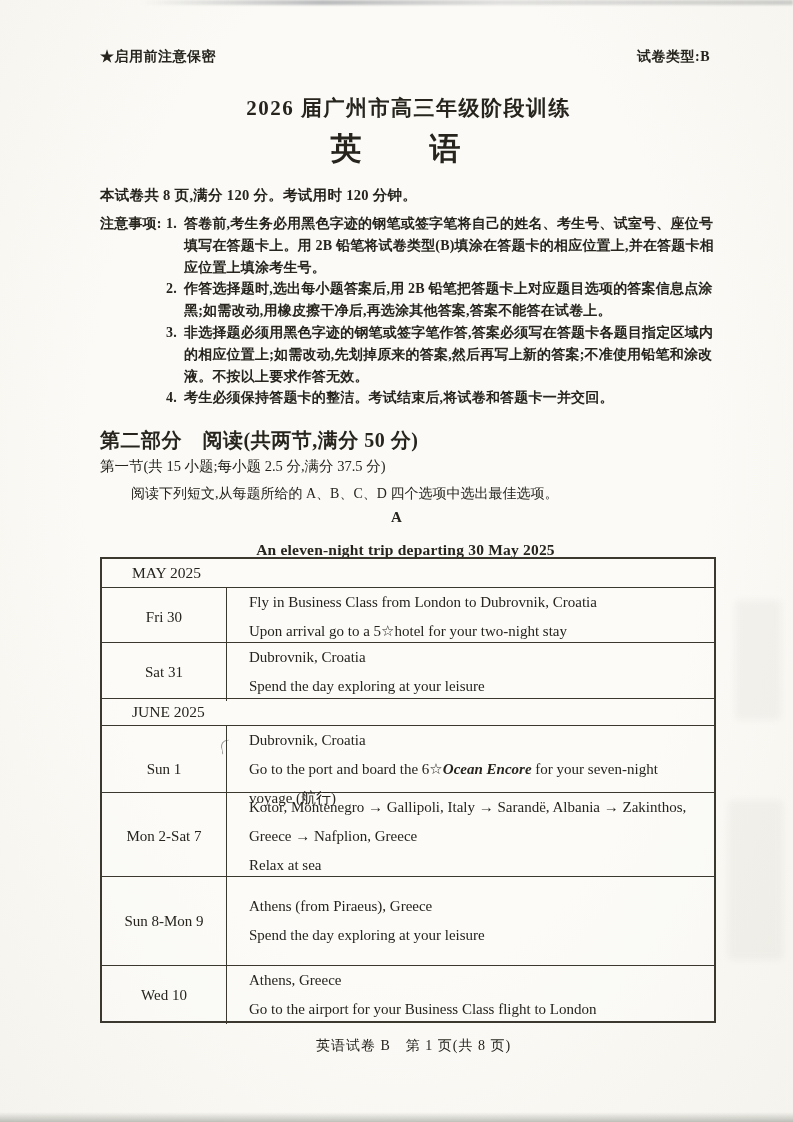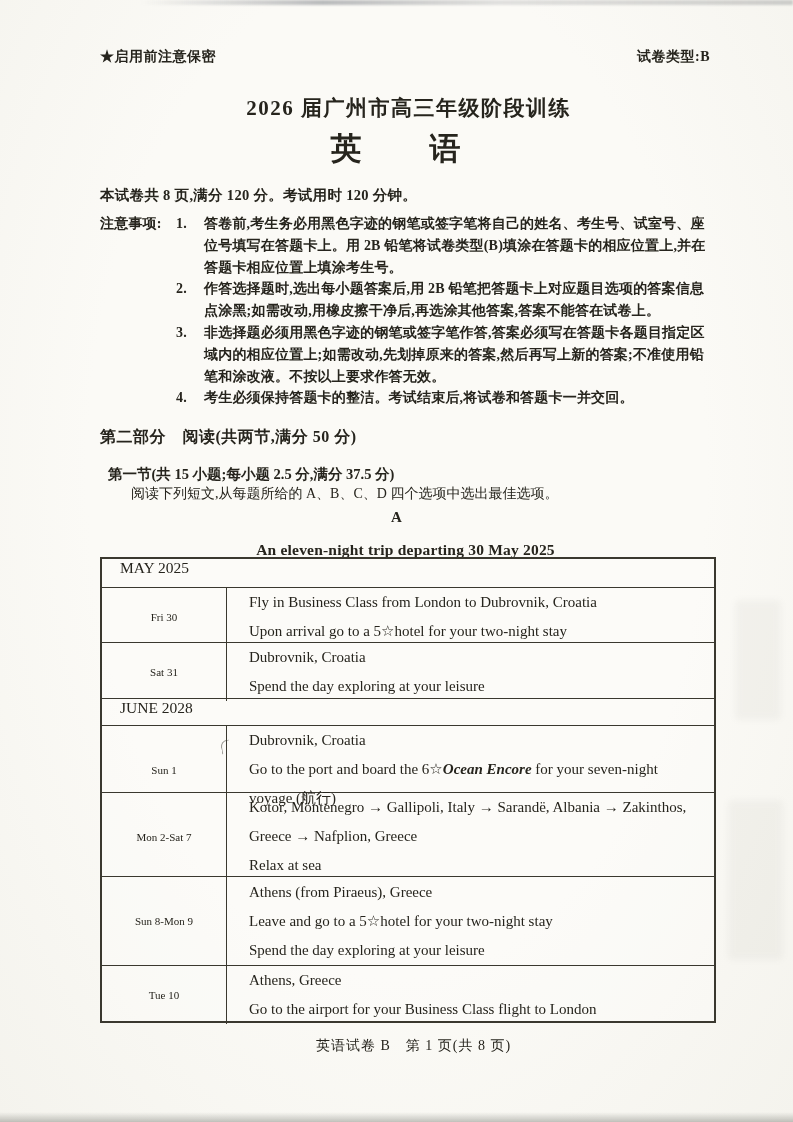--- a/index.html
+++ b/index.html
@@ -55,32 +55,32 @@
   .exam-info{
     position:absolute;top:186px;left:100px;margin:0;
     font-size:14.5px;font-weight:700;letter-spacing:.3px;font-family:Liberation Serif, serif;
   }
   
   .notices{
     position:absolute;top:213px;left:100px;width:618px;
     font-size:14px;line-height:21.8px;font-weight:600;letter-spacing:.2px;
   }
   .notice-item{
-    display:grid;grid-template-columns:64px 16px 1fr;column-gap:12px;
+    display:grid;grid-template-columns:64px 16px 1fr;column-gap:2px;
   }
   .notice-label{white-space:nowrap;font-weight:700;}
   .notice-num{text-align:left;}
   
   .section-heading{
     position:absolute;top:427px;left:100px;margin:0;
-    font-size:16px;font-weight:700;letter-spacing:.5px;
+    font-size:20px;font-weight:700;letter-spacing:.5px;
   }
   .subsection-heading{
-    position:absolute;top:457px;left:100px;margin:8px;
-    font-size:14.5px;font-weight:700;
+    position:absolute;top:457px;left:100px;margin:0;
+    font-size:14.5px;font-weight:400;
   }
   .reading-instruction{
     position:absolute;top:485px;left:131px;margin:0;
     font-size:14px;font-weight:500;
   }
   .passage-label{
     position:absolute;top:509px;left:0;width:100%;text-align:center;
     font-size:15px;font-weight:700;margin:0;
   }
   .passage-title{
@@ -89,28 +89,28 @@
   }
   
   .itinerary{
     position:absolute;top:557px;left:100px;width:612px;
     border:2px solid #3a382f;
     background:rgba(255,255,255,.25);
   }
   .trow{border-bottom:1.5px solid #3a382f;box-sizing:border-box;}
   .trow:last-child{border-bottom:none;}
   .month-row{
-    display:flex;align-items:flex-start;padding-left:18px;
+    display:flex;align-items:center;padding-left:30px;
     font-size:15.5px;height:29px;font-family:Liberation Serif, serif;
   }
   .day-row{display:grid;grid-template-columns:125px 1fr;}
   .date-cell{
     border-right:1.5px solid #3a382f;
     display:flex;align-items:center;justify-content:center;
-    font-size:11px;text-align:center;
+    font-size:15px;text-align:center;
   }
   .desc-cell{
     padding:0 16px 0 22px;
     display:flex;flex-direction:column;justify-content:center;
     font-size:15px;
   }
   .cline{line-height:29px;}
   .bi{font-weight:700;font-style:italic;}
   .h-fri30{height:55px;} .h-sat31{height:56px;}
   .h-june{height:27px;}
@@ -188,21 +188,21 @@
 
     <div class="trow day-row h-sat31">
       <div class="date-cell">Sat 31</div>
       <div class="desc-cell">
         <div class="cline">Dubrovnik, Croatia</div>
         <div class="cline">Spend the day exploring at your leisure</div>
       </div>
     </div>
 
     <div class="trow month-row h-june">
-      <span>JUNE 2028</span>
+      <span>JUNE 2025</span>
     </div>
 
     <div class="trow day-row h-sun1">
       <div class="date-cell">Sun 1</div>
       <div class="desc-cell">
         <div class="cline">Dubrovnik, Croatia</div>
         <div class="cline"><span>Go to the port and board the 6☆</span><span class="bi">Ocean Encore</span><span> for your seven-night voyage (航行)</span></div>
       </div>
     </div>
 
@@ -211,27 +211,26 @@
       <div class="desc-cell">
         <div class="cline">Kotor, Montenegro → Gallipoli, Italy → Sarandë, Albania → Zakinthos, Greece → Nafplion, Greece</div>
         <div class="cline">Relax at sea</div>
       </div>
     </div>
 
     <div class="trow day-row h-sun89">
       <div class="date-cell">Sun 8-Mon 9</div>
       <div class="desc-cell">
         <div class="cline">Athens (from Piraeus), Greece</div>
-        <div class="cline">Leave and go to a 5☆hotel for your two-night stay</div>
         <div class="cline">Spend the day exploring at your leisure</div>
       </div>
     </div>
 
     <div class="trow day-row h-tue10">
-      <div class="date-cell">Tue 10</div>
+      <div class="date-cell">Wed 10</div>
       <div class="desc-cell">
         <div class="cline">Athens, Greece</div>
         <div class="cline">Go to the airport for your Business Class flight to London</div>
       </div>
     </div>
 
   </div>
 
   <p class="page-footer">英语试卷 B　第 1 页(共 8 页)</p>
 

